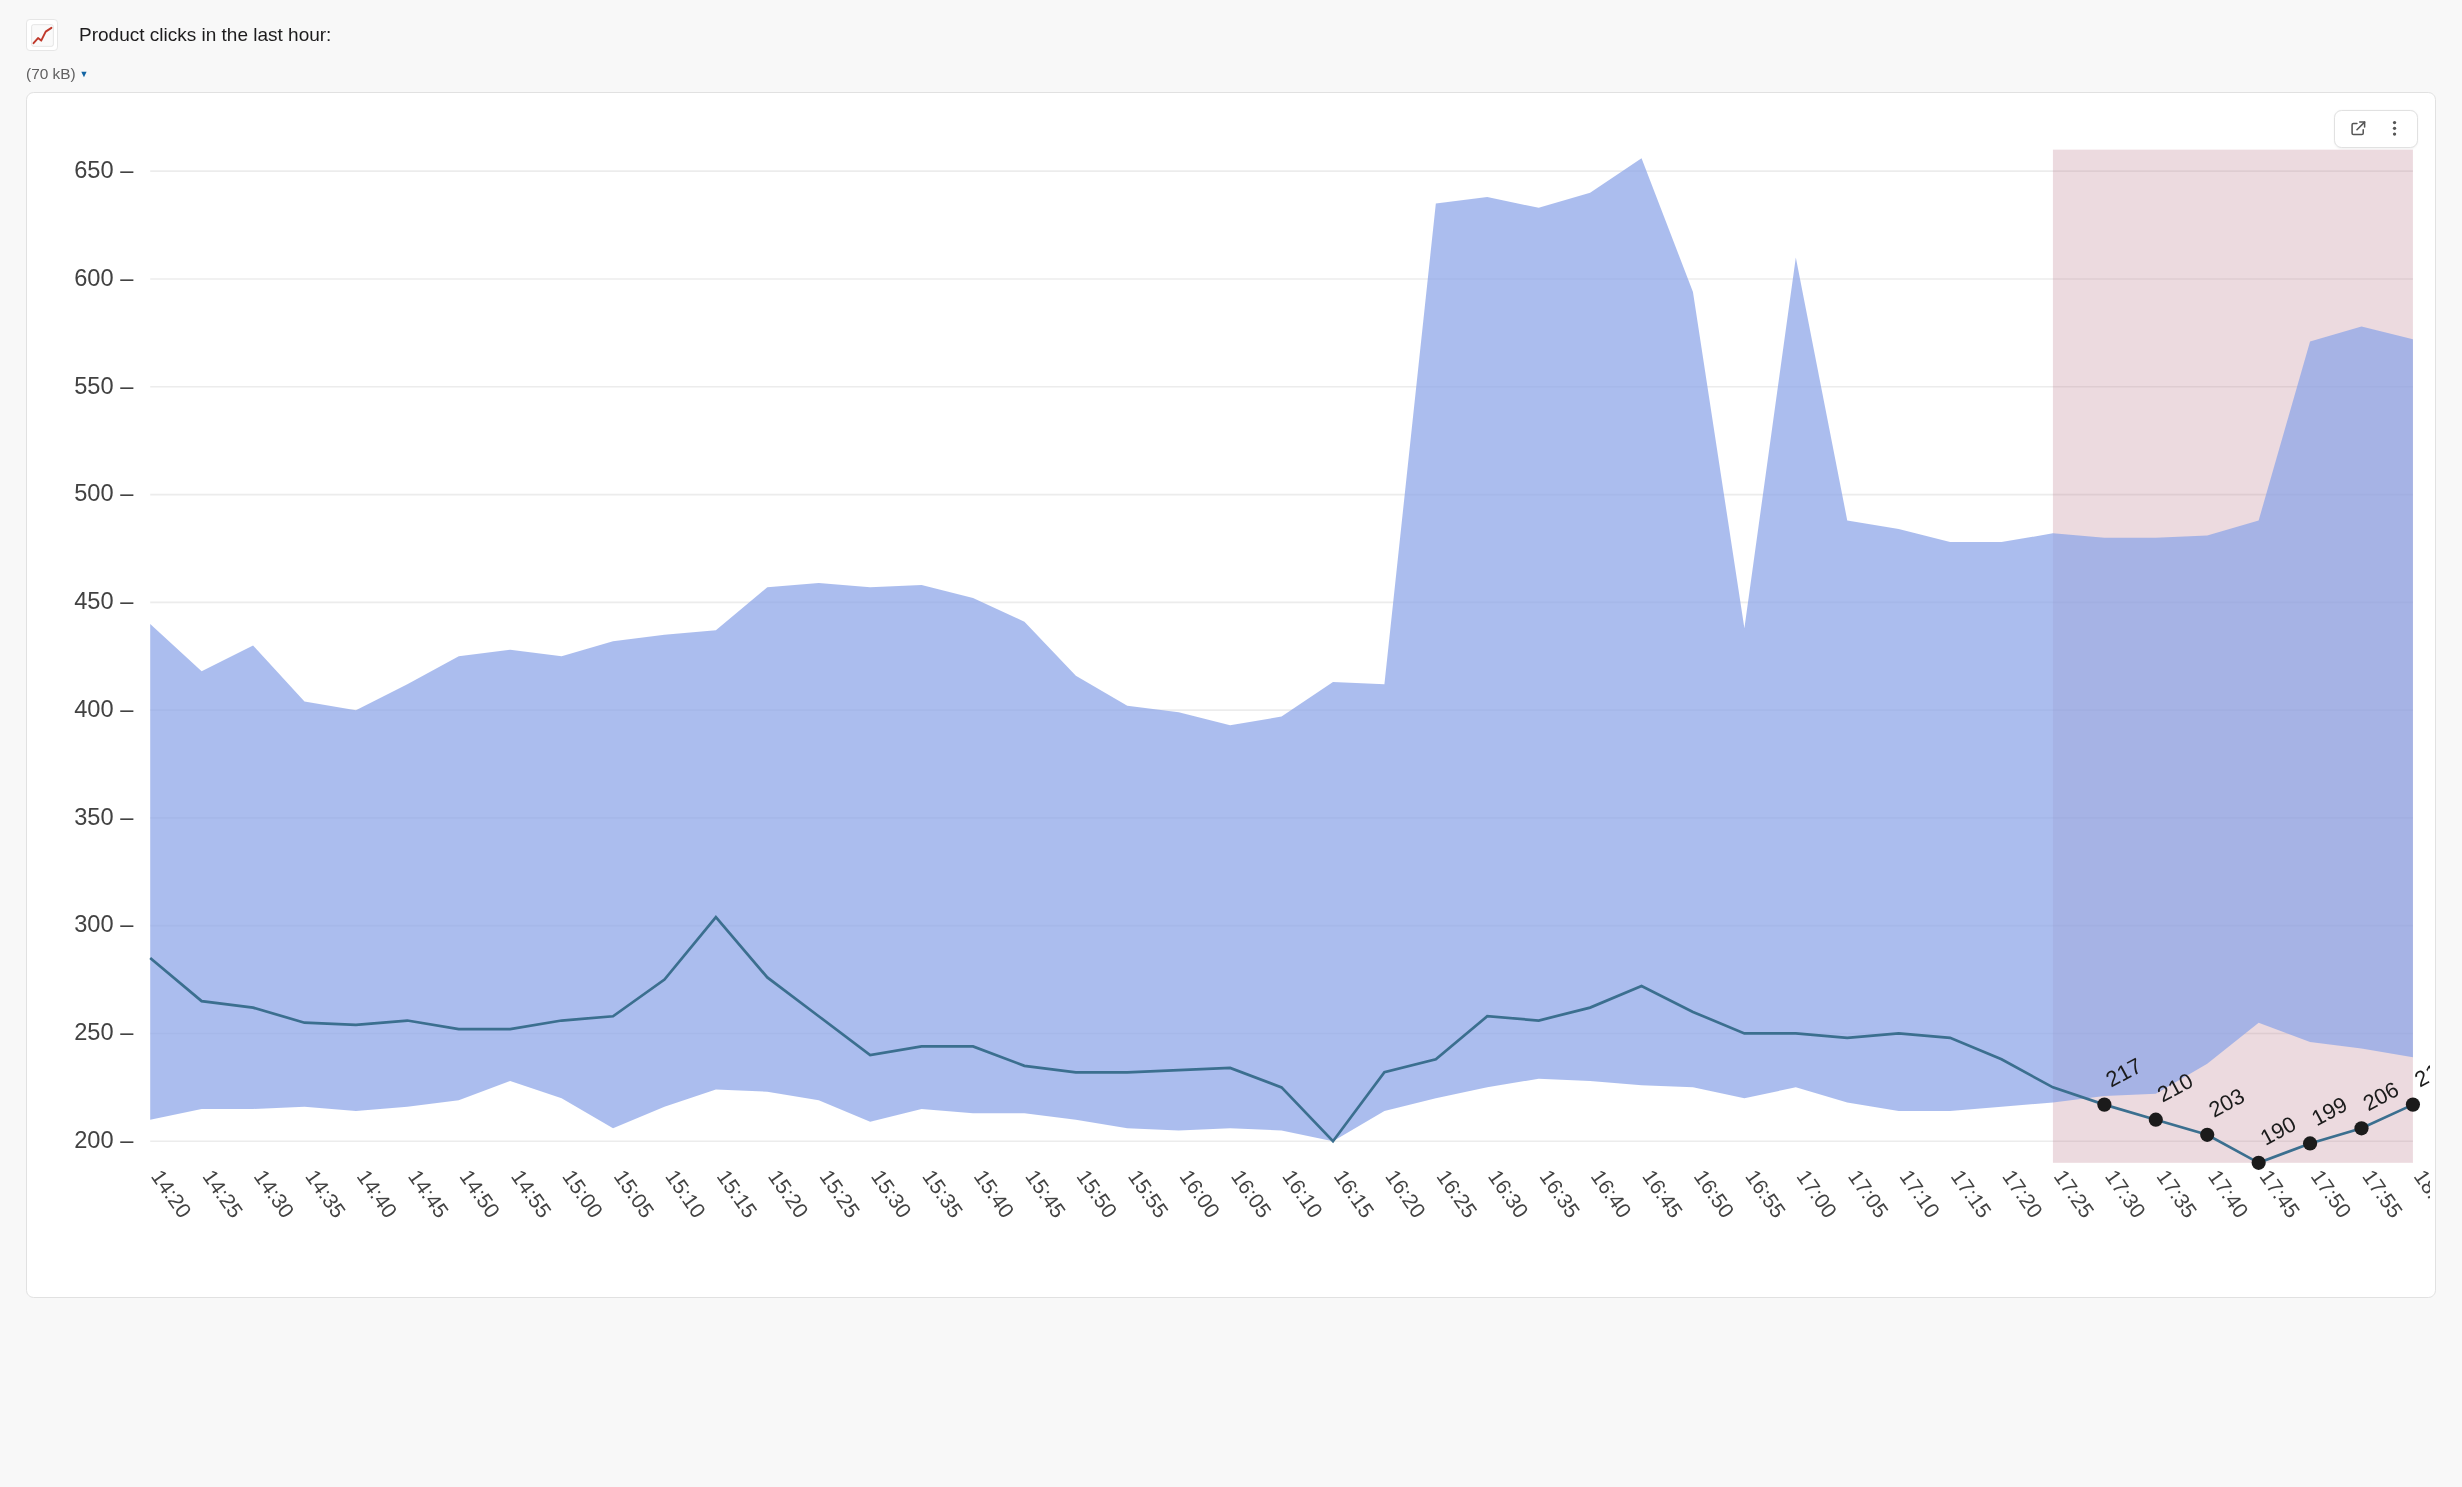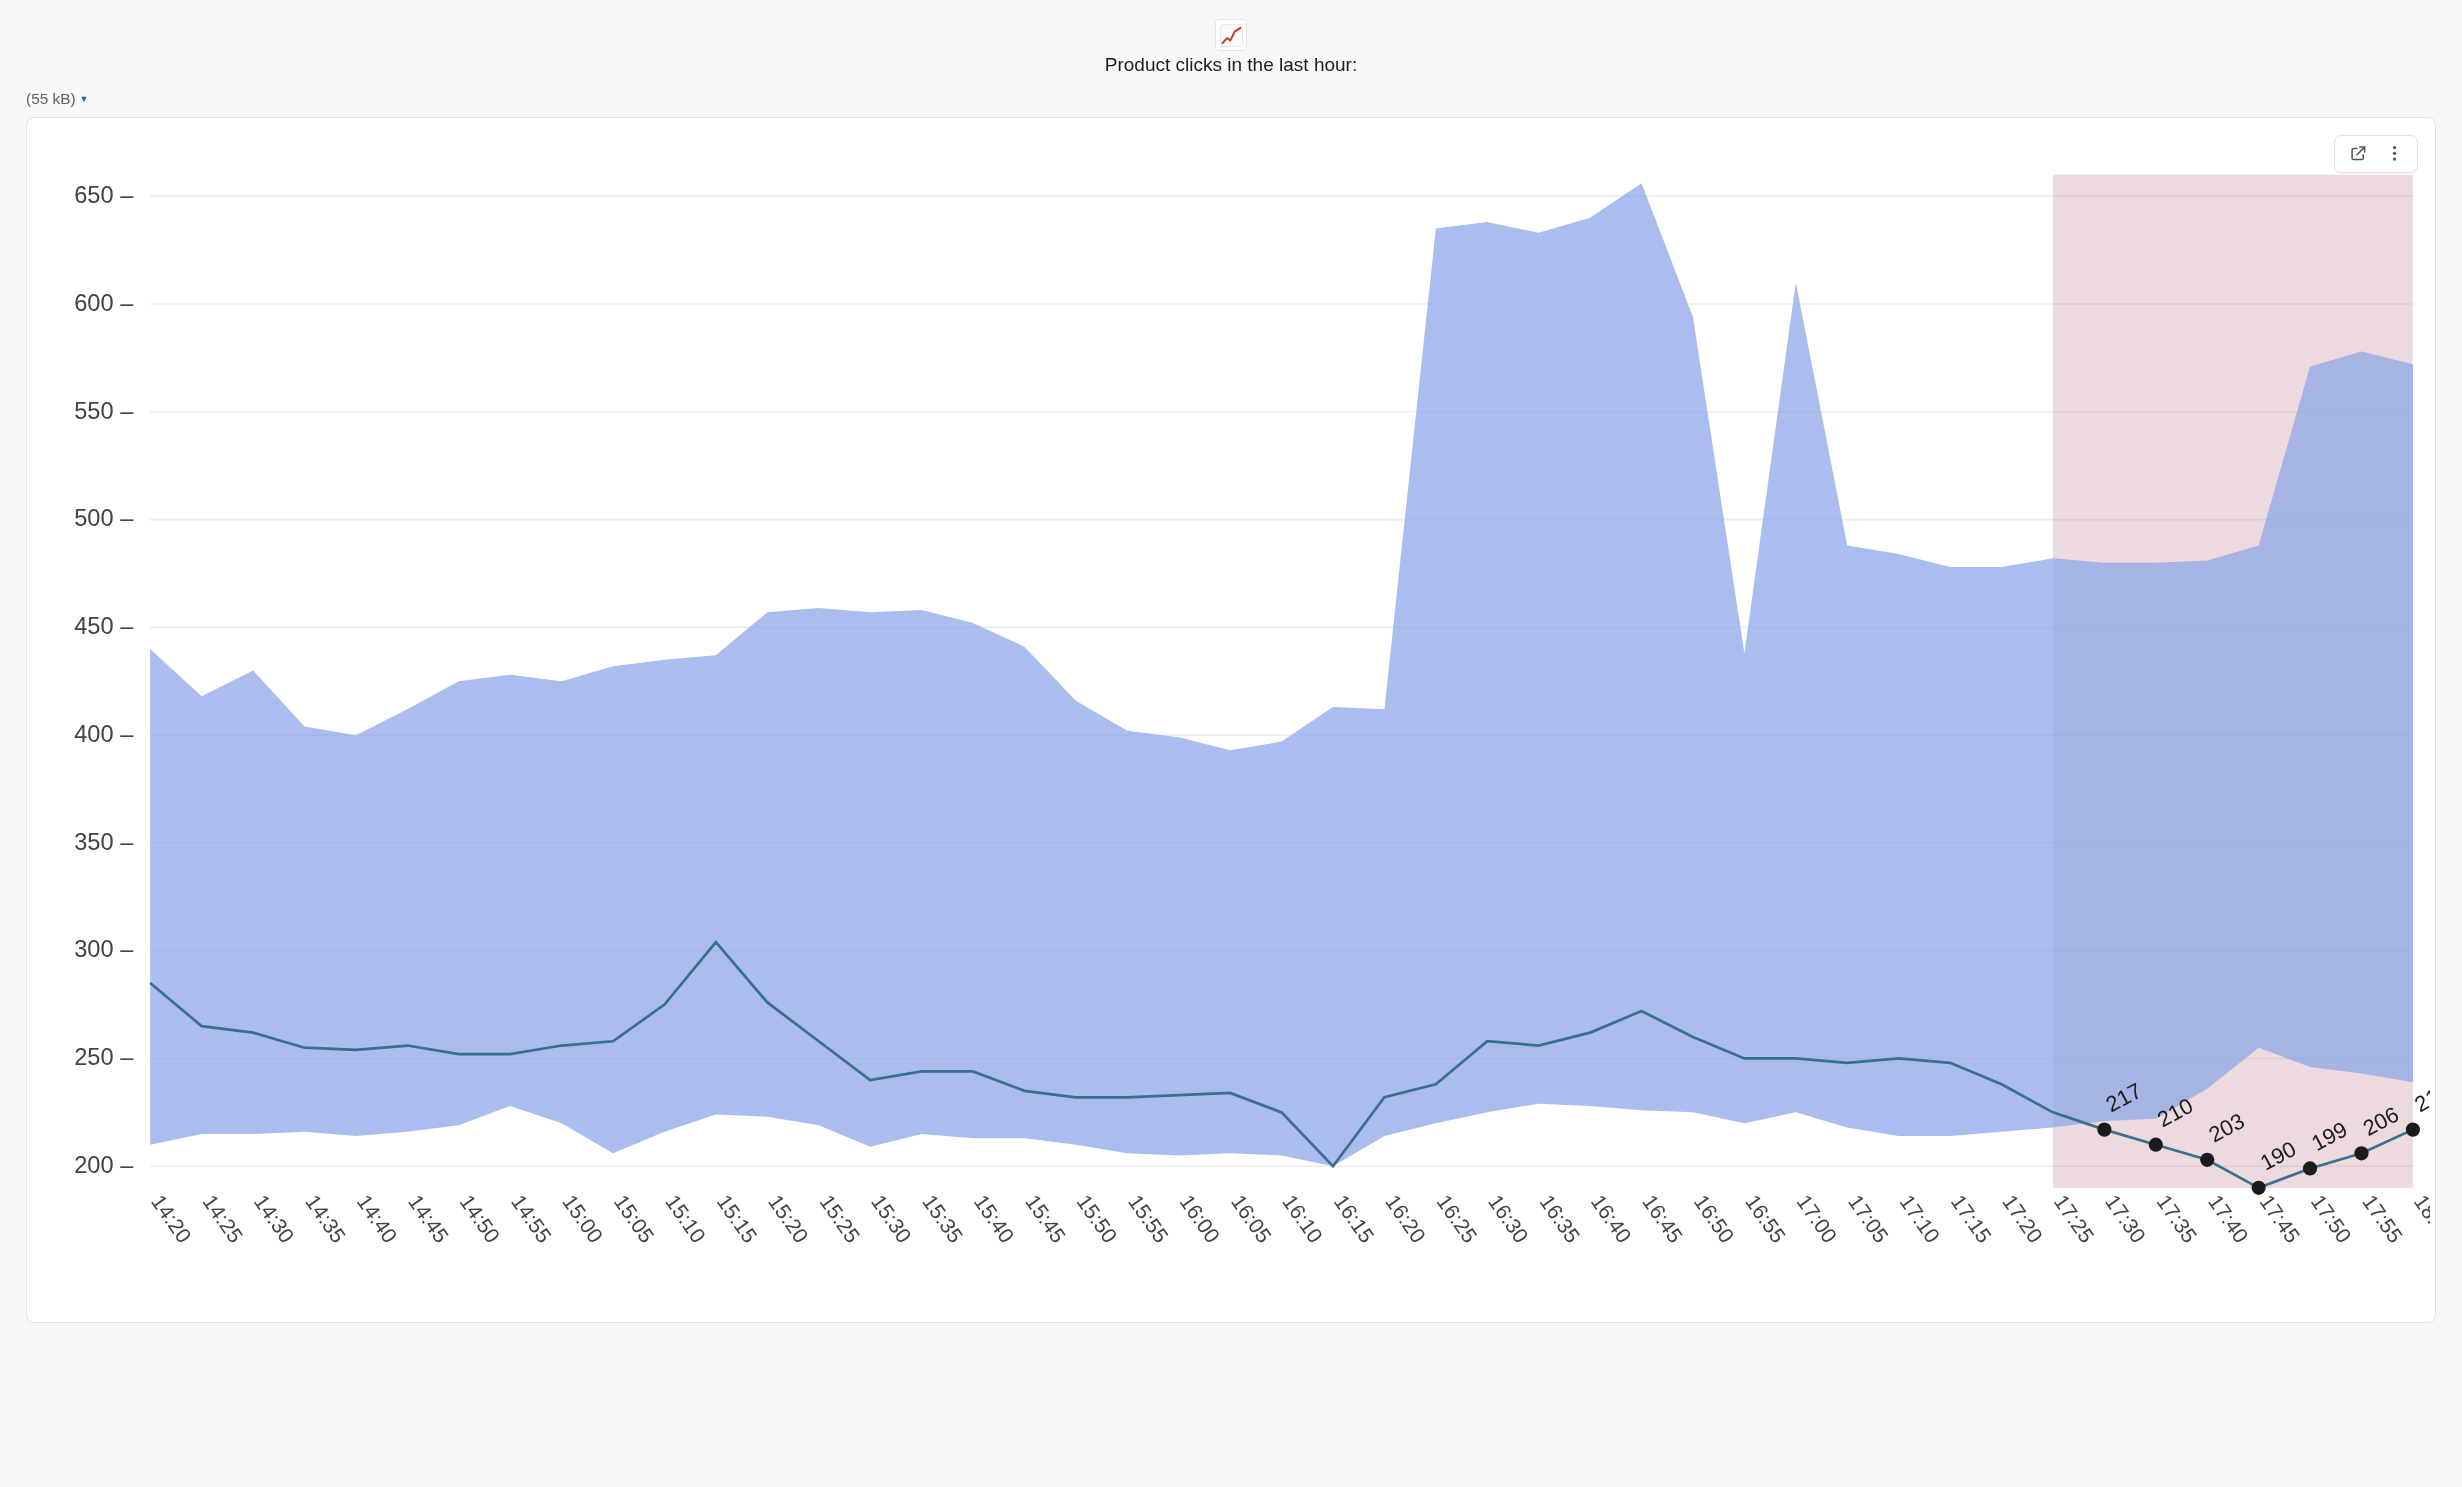--- a/index.html
+++ b/index.html
@@ -3,21 +3,21 @@
 <meta charset="utf-8">
 <style>
   * { box-sizing: border-box; }
   body {
     margin: 0;
     padding: 19px 26px;
     background: #f8f8f8;
     font-family: -apple-system, BlinkMacSystemFont, "Segoe UI", Helvetica, Arial, sans-serif;
     color: #1d1c1d;
   }
-  .header-row { display: flex; align-items: center; gap: 3px; margin-bottom: 14px; flex-direction: column; }
+  .header-row { display: flex; align-items: center; gap: 21px; margin-bottom: 14px; }
   .chart-emoji { width: 32px; height: 32px; display:flex; align-items:center; justify-content:center; background:#fff; border:0.6px solid #e6e6e6; border-radius:3.8px; }
   .title { font-size: 19px; font-weight: 400; color: #1d1c1d; }
   .size-row { display: flex; align-items: center; gap: 3.8px; margin-bottom: 9px; font-size: 15.4px; color: #616061; cursor:pointer; }
   .chev { color: #1264a3; font-size: 9px; }
   .chart-card {
     position: relative;
     background: #fff;
     border: 0.6px solid #e1e1e1;
     border-radius: 7.7px;
     padding: 6.4px 5.1px 15.4px 5.1px;
@@ -52,21 +52,21 @@
   <span class="chart-emoji">
     <svg width="23" height="23" viewBox="0 0 36 36">
       <rect x="1" y="1" width="34" height="34" rx="3" fill="#fafafa" stroke="#d8d8d8"></rect>
       <polyline points="4,30 11,22 16,26 23,12 32,6" fill="none" stroke="#c0392b" stroke-width="3" stroke-linecap="round" stroke-linejoin="round"></polyline>
     </svg>
   </span>
   <span class="title">Product clicks in the last hour:</span>
 </div>
 
 <div class="size-row">
-  <span>(55 kB)</span>
+  <span>(70 kB)</span>
   <span class="chev">▼</span>
 </div>
 
 <div class="chart-card">
   <div class="actions">
     <span class="icon-btn">
       <svg width="16.7" height="16.7" viewBox="0 0 24 24">
         <path d="M14 3h7v7" fill="none" stroke="#555" stroke-width="2.2" stroke-linecap="round" stroke-linejoin="round"></path>
         <path d="M10 14 L21 3" fill="none" stroke="#555" stroke-width="2.2" stroke-linecap="round"></path>
         <path d="M19 14v5a2 2 0 0 1-2 2H5a2 2 0 0 1-2-2V7a2 2 0 0 1 2-2h5" fill="none" stroke="#555" stroke-width="2.2" stroke-linecap="round" stroke-linejoin="round"></path>

